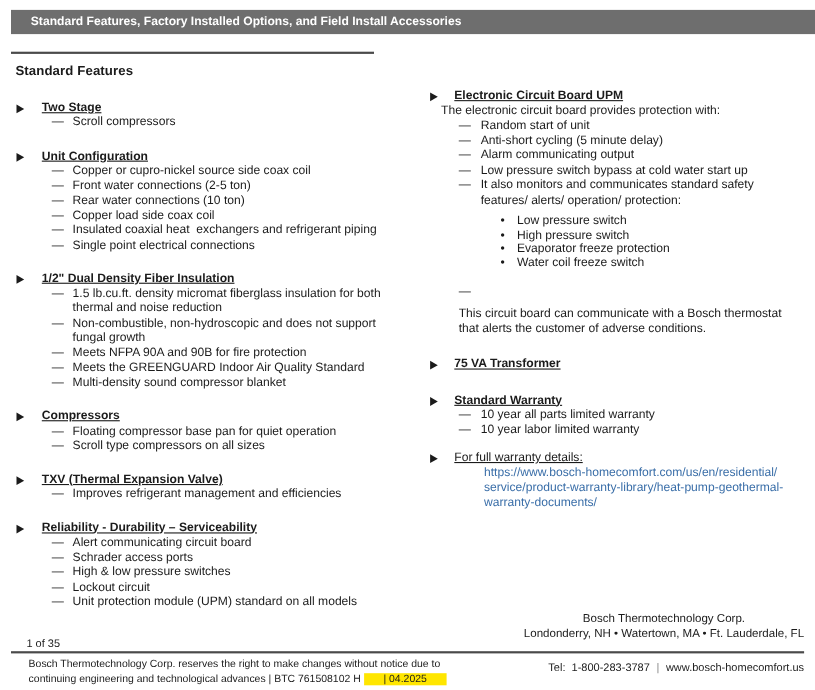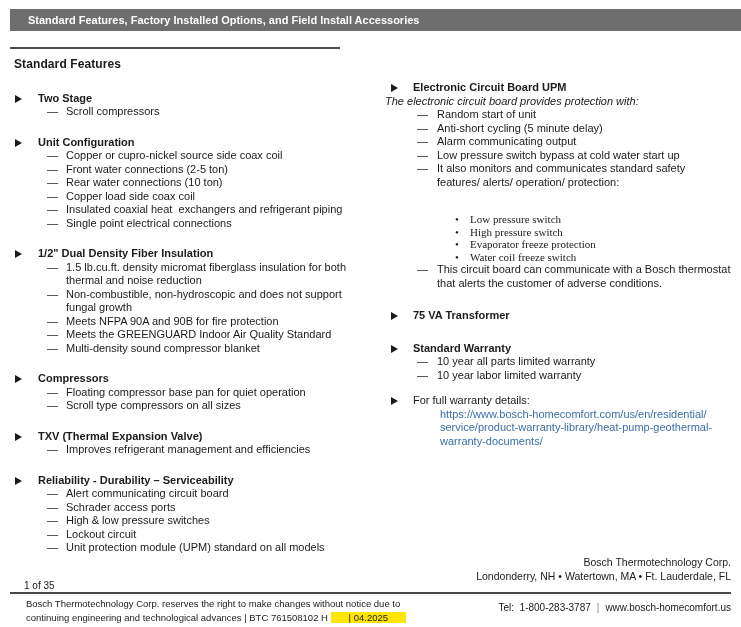--- a/index.html
+++ b/index.html
@@ -33,52 +33,52 @@
   
   .col{position:absolute;font-size:11px;line-height:13.5px;}
   .col-left{left:14px;top:58px;width:356px;}
   .col-right{left:385px;top:81px;width:346px;}
   .col-heading{
     font-size:12px;font-weight:bold;margin-bottom:20px;letter-spacing:.1px;
   }
   .section{margin-bottom:17px;}
   .col-right .section{margin-bottom:19px;}
   .section.tight{margin-bottom:12px;}
-  .title-row{display:flex;align-items:flex-start;}
+  .title-row{display:flex;align-items:flex-start;text-decoration:underline;}
   .tri{
     flex:0 0 24px;position:relative;height:13.5px;
   }
   .col-right .tri{flex:0 0 23px;margin-left:5px;}
   .tri::before{
     content:"";position:absolute;left:1px;top:3px;
     border-left:7px solid var(--ink);
     border-top:4px solid transparent;
     border-bottom:4px solid transparent;
   }
   .sec-title{font-weight:bold;flex:1;}
   .sec-title.plain{font-weight:normal;}
-  .intro-line{margin-left:0;font-style:italic;}
+  .intro-line{margin-left:16px;}
   .item-row{display:flex;align-items:flex-start;}
   .col-left .item-row{margin-left:33px;}
   .col-right .item-row{margin-left:32px;}
   .dash{flex:0 0 19px;}
   .col-right .dash{flex:0 0 20px;}
   .dash::before{content:"\2014";}
   .item-text{flex:1;white-space:pre-wrap;}
-  .sub-list{margin-left:70px;margin-top:24px;line-height:12.5px;font-family:Liberation Serif, serif;}
+  .sub-list{margin-left:70px;margin-top:6px;line-height:12.5px;}
   .sub-row{display:flex;align-items:flex-start;}
   .dot{flex:0 0 15px;}
   .dot::before{content:"\2022";}
-  .note-row{}
+  .note-row{margin-top:14px;flex-direction:column;}
   .link-block{margin-left:55px;}
   .link{color:var(--link);text-decoration:none;cursor:pointer;}
   .link-line{display:block;}
   
   .addr{
-    position:absolute;right:10px;top:556px;text-align:right;
+    position:absolute;right:10px;top:556px;text-align:center;
     font-size:10.5px;line-height:13.5px;color:#1b1b1b;
   }
   .page-num{position:absolute;left:24px;top:580px;font-size:10px;}
   .footer-rule{
     position:absolute;left:10px;top:592px;width:721px;height:1.5px;
     background:var(--rule);
   }
   .disclaimer{
     position:absolute;left:26px;top:597px;
     font-size:9.5px;line-height:13.5px;color:#1b1b1b;

